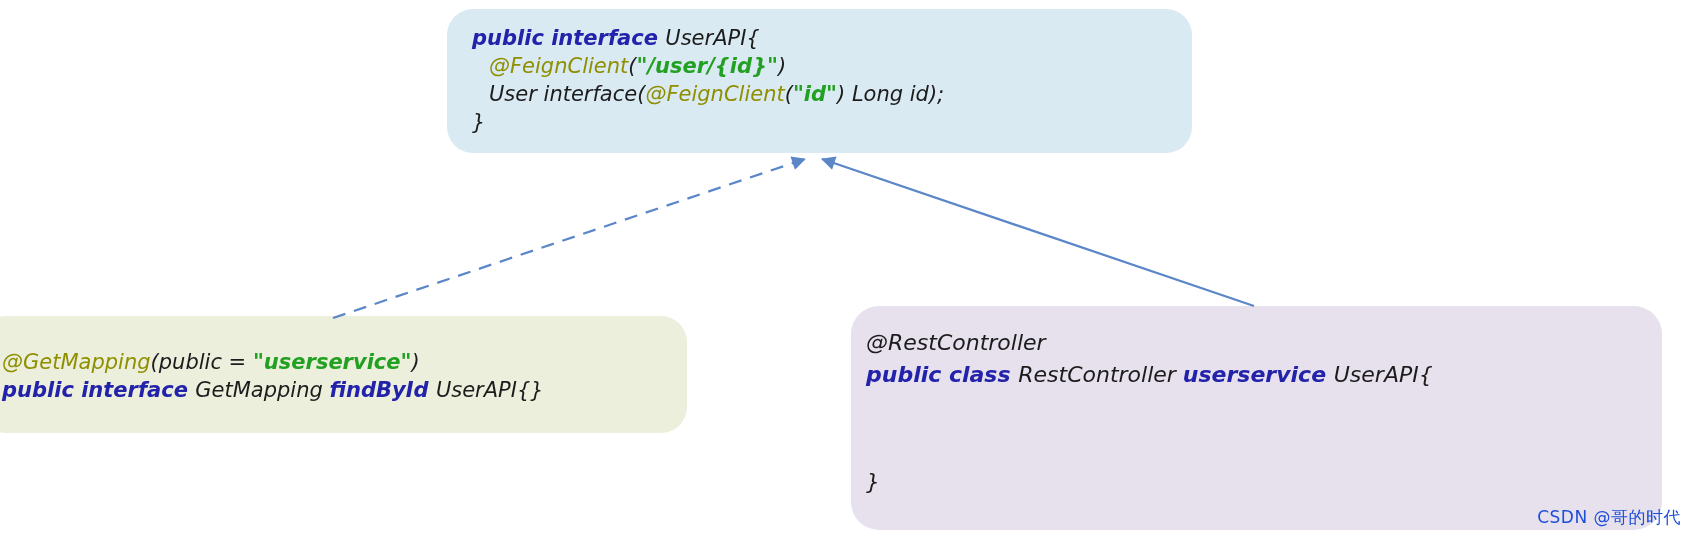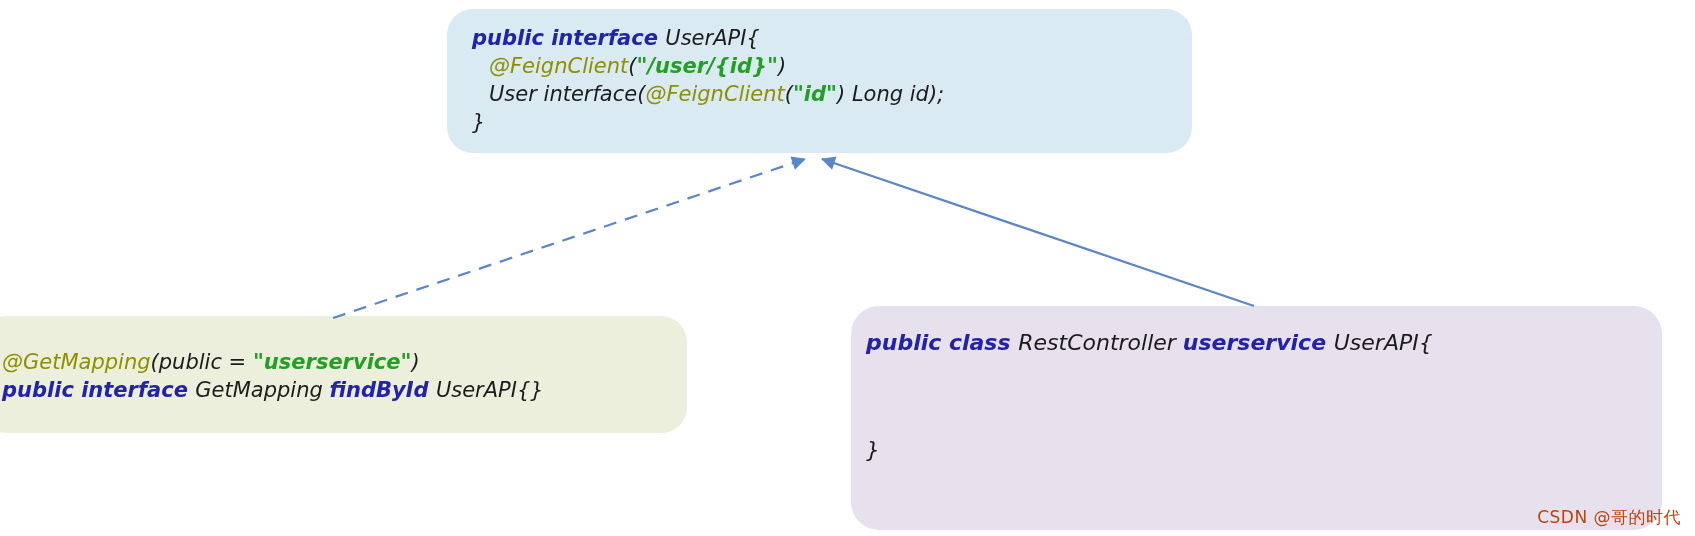--- a/index.html
+++ b/index.html
@@ -45,21 +45,21 @@
   .spacer{height:75px;}
   .arrow-layer{
     position:absolute;left:0;top:0;width:1695px;height:536px;
     pointer-events:none;
   }
   .watermark{
     position:absolute;
     top:506px;right:14px;
     font-size:17px;
     letter-spacing:0.5px;
-    color:#c2410c;
+    color:#1d4ed8;
     font-style:normal;
   }
 </style>
 </head>
 <body>
 
 <div class="canvas">
 
   <div class="code-box box-userapi">
     <div class="code-line"><span class="kw">public interface </span><span class="pl">UserAPI{</span></div>
@@ -67,20 +67,21 @@
     <div class="code-line indent"><span class="pl">User interface(</span><span class="ann">@FeignClient</span><span class="pl">(</span><span class="str">"id"</span><span class="pl">) Long id);</span></div>
     <div class="code-line"><span class="pl">}</span></div>
   </div>
 
   <div class="code-box box-userclient">
     <div class="code-line"><span class="ann">@GetMapping</span><span class="pl">(public = </span><span class="str">"userservice"</span><span class="pl">)</span></div>
     <div class="code-line"><span class="kw">public interface </span><span class="pl">GetMapping </span><span class="kw">findById </span><span class="pl">UserAPI{}</span></div>
   </div>
 
   <div class="code-box box-usercontroller">
+    <div class="code-line"><span class="pl">@RestController</span></div>
     <div class="code-line"><span class="kw">public class </span><span class="pl">RestController </span><span class="kw">userservice </span><span class="pl">UserAPI{</span></div>
     <div class="spacer"></div>
     <div class="code-line"><span class="pl">}</span></div>
   </div>
 
   <svg class="arrow-layer" width="1695" height="536" viewBox="0 0 1695 536" xmlns="http://www.w3.org/2000/svg">
     <defs>
       <marker id="head" markerUnits="userSpaceOnUse" markerWidth="20" markerHeight="18" refX="14" refY="8" orient="auto">
         <path d="M1,1 L15,8 L1,15 z" fill="#5b87c8"></path>
       </marker>

